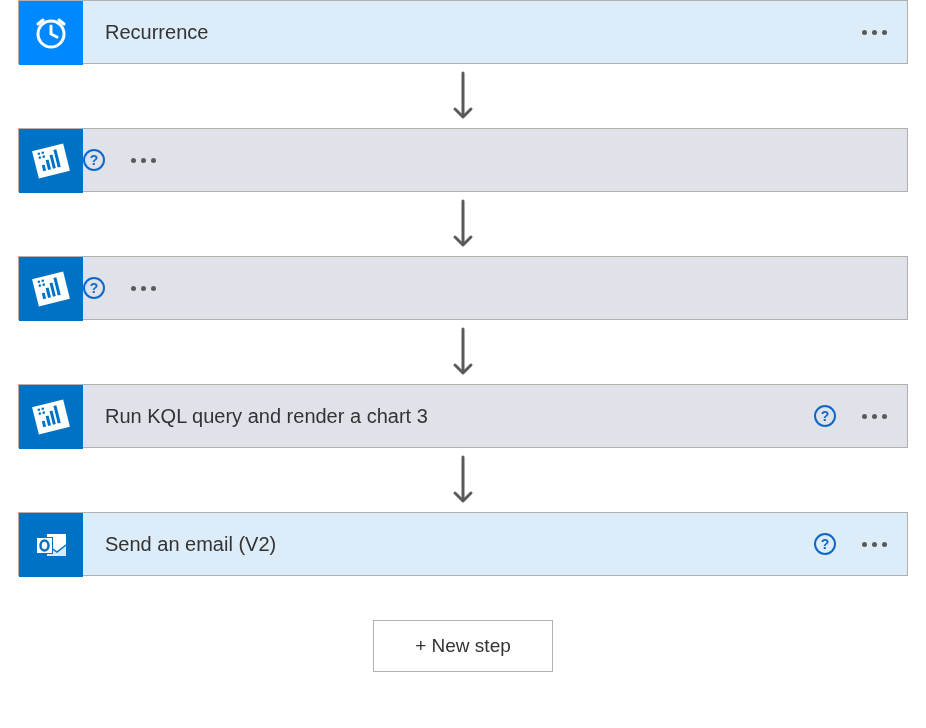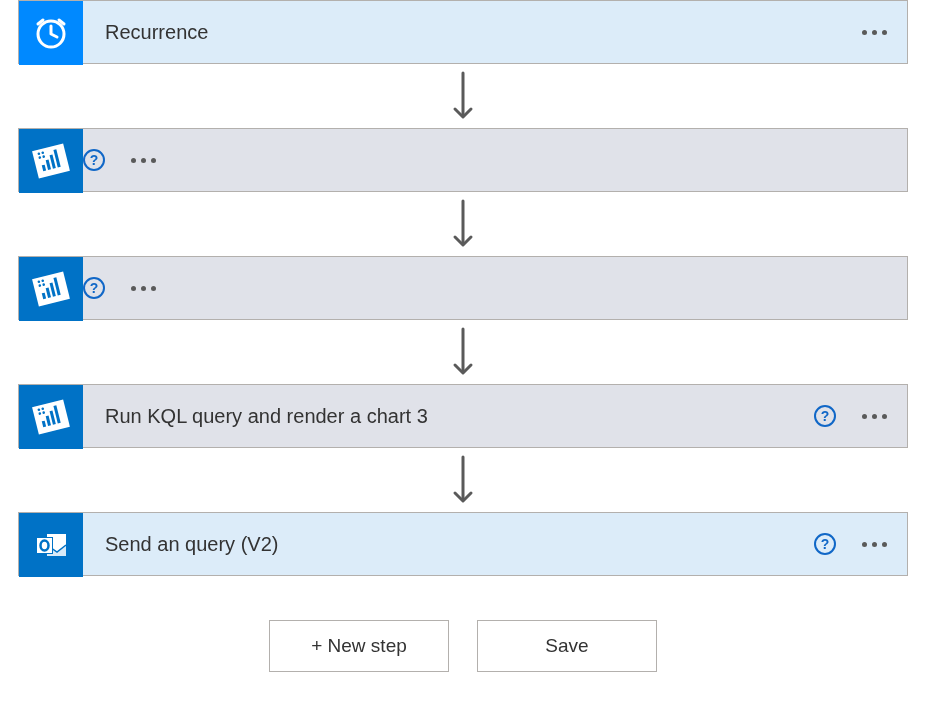--- a/index.html
+++ b/index.html
@@ -230,29 +230,28 @@
       <svg class="icon-svg" width="40" height="40" viewBox="0 0 40 40">
         <rect x="16" y="9" width="19" height="22" fill="#fff"></rect>
         <rect x="16" y="9" width="19" height="3" fill="#0072C6" opacity="0.0"></rect>
         <path d="M16 20 L26 27 L35 20 L35 31 L16 31 Z" fill="#0072C6" opacity="0.15"></path>
         <path d="M16 20 L26 27 L35 20" stroke="#0072C6" stroke-width="1.5" fill="none"></path>
         <rect x="5" y="12" width="17" height="17" fill="#0072C6"></rect>
         <rect x="6" y="13" width="15" height="15" fill="#fff"></rect>
         <ellipse cx="13.5" cy="20.5" rx="4" ry="5" stroke="#0072C6" stroke-width="2.5" fill="none"></ellipse>
       </svg>
     </div>
-    <div class="step-title">Send an query (V2)</div>
+    <div class="step-title">Send an email (V2)</div>
     <div class="step-actions">
       <div class="help-icon">?</div>
       <div class="more-dots">
           <span></span>
           <span></span>
           <span></span>
         </div>
     </div>
   </div>
 
   <div class="button-row">
     <div class="btn">+ New step</div>
-    <div class="btn">Save</div>
   </div>
 
 </div>
 
 </body></html>

